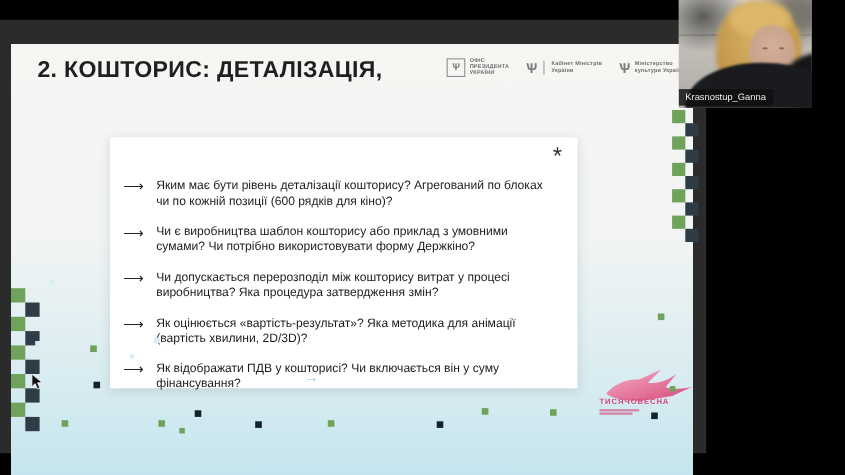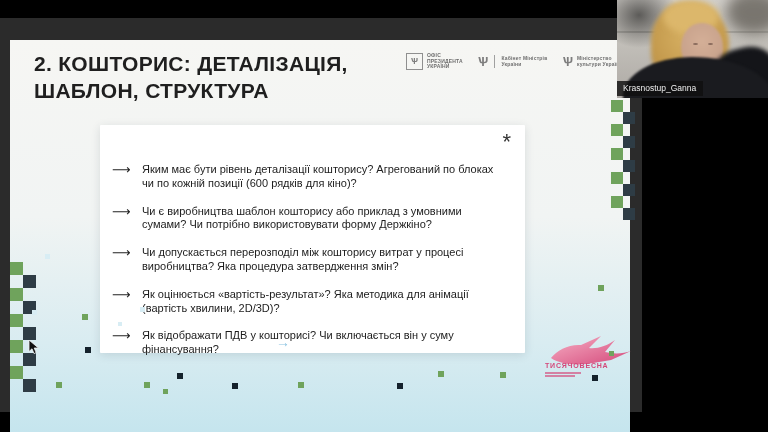--- a/index.html
+++ b/index.html
@@ -44,21 +44,21 @@
   .footer-bar{position:absolute;left:2px;height:2px;background:#d4487a;opacity:.65;}
   .footer-bird{position:absolute;left:6px;top:-2px;}
 
   
   .sq{position:absolute;}
 
   
   .cursor{position:absolute;left:28px;top:340px;}
 
   
-  .webcam{position:absolute;left:617px;top:0;width:151px;height:98px;overflow:hidden;
+  .webcam{position:absolute;left:617px;top:0;width:121px;height:98px;overflow:hidden;
           background:linear-gradient(180deg,#d2cfca 0%,#c3c0ba 40%,#aeaaa5 100%);}
   .wall-seam{position:absolute;left:0;top:31px;width:100%;height:2px;background:#94918c;opacity:.55;}
   .cam-vignette{position:absolute;left:-18px;top:-18px;width:80px;height:66px;
                 background:radial-gradient(closest-side,rgba(0,0,0,.55),rgba(0,0,0,0));}
   .cam-blob-right{position:absolute;right:-14px;top:-10px;width:56px;height:44px;border-radius:50%;
                   background:#56524b;filter:blur(7px);opacity:.7;}
   .hair{position:absolute;left:34px;top:3px;width:78px;height:84px;border-radius:48% 52% 55% 45%;
         background:radial-gradient(circle at 50% 40%,#d8b264 0%,#c49a4d 60%,#a97f3e 100%);
         filter:blur(2px);}
   .hair2{position:absolute;left:46px;top:0px;width:56px;height:34px;border-radius:50%;
@@ -78,21 +78,21 @@
 </style>
 </head>
 <body>
 
 <div id="stage">
 
   <div class="share-backdrop"></div>
 
   <div class="slide">
 
-    <h1 class="slide-title"><span>2. КОШТОРИС: ДЕТАЛІЗАЦІЯ,</span><br><span>ШАБЛОН, СТРУКТУРА</span></h1>
+    <h1 class="slide-title"><span>2. КОШТОРИС: ДЕТАЛІЗАЦІЯ,</span><br></h1>
 
     <div class="logos">
       <div class="logo">
         <span class="emblem-box">
             <span class="trident">Ѱ</span>
           </span>
         <span class="logo-text">
           <span>ОФІС</span>
           <span>ПРЕЗИДЕНТА</span>
           <span>УКРАЇНИ</span>

